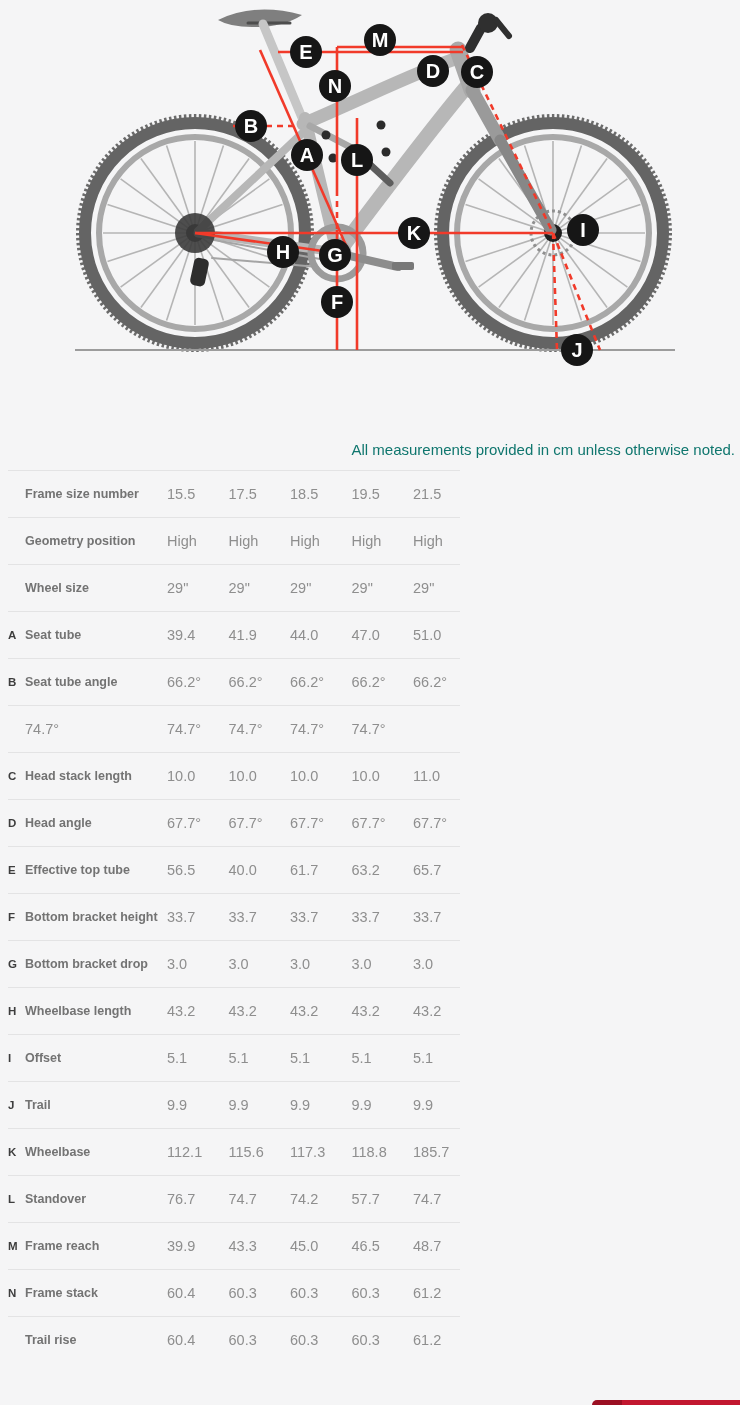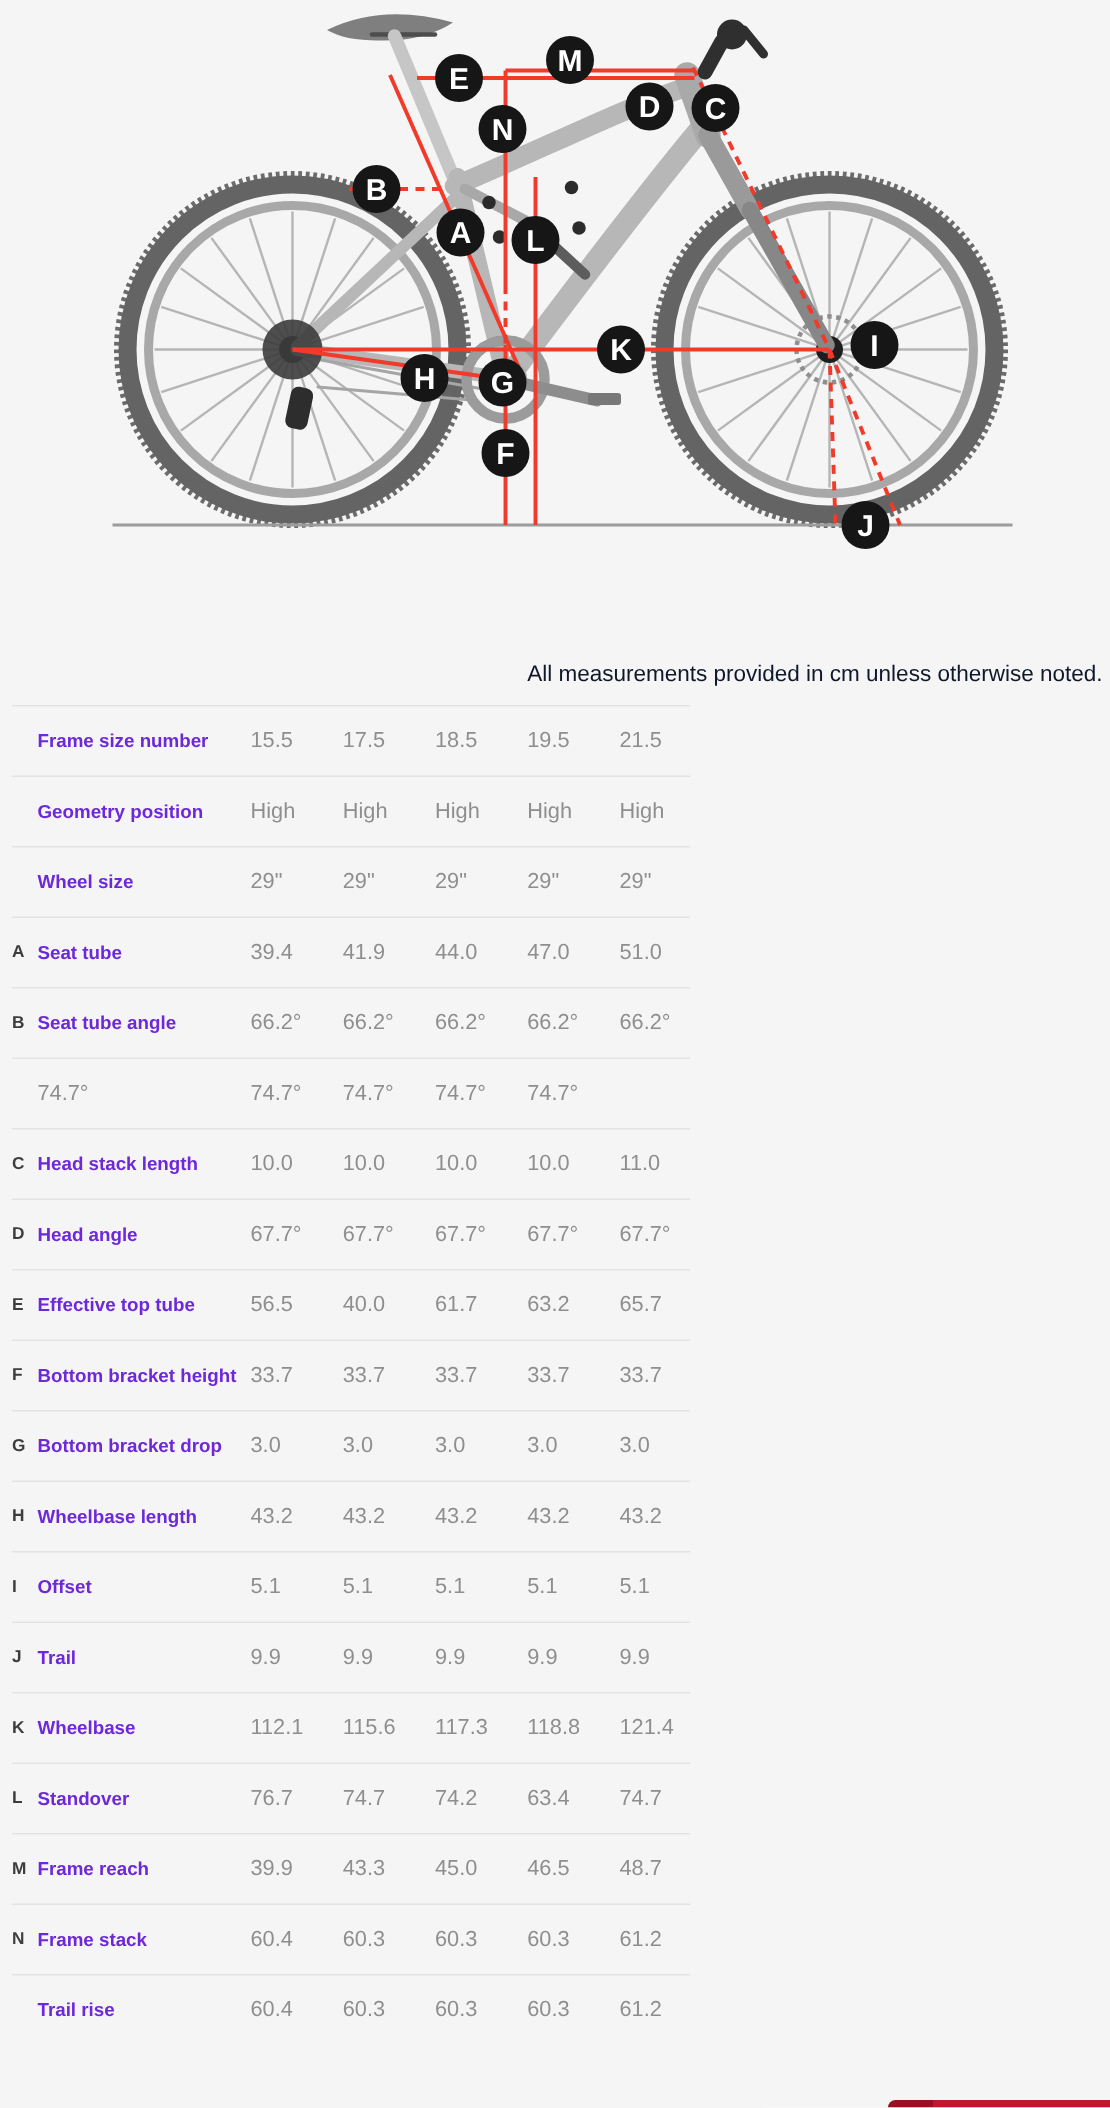--- a/index.html
+++ b/index.html
@@ -4,28 +4,28 @@
 <style>
   html,body{margin:0;padding:0;}
   body{font-family:"Liberation Sans",sans-serif;}
   .page{position:relative;width:740px;height:1405px;background:#f5f5f6;overflow:hidden;}
 
   
   .diagram{position:absolute;top:0;left:0;}
   #markers text{fill:#ffffff;font-family:"Liberation Sans",sans-serif;font-weight:bold;font-size:20px;text-anchor:middle;}
 
   
-  .note{position:absolute;top:441px;right:5px;font-size:15px;color:#0f172a;}
+  .note{position:absolute;top:441px;right:5px;font-size:15px;color:#0f766e;}
 
   
   .geo-table{position:absolute;top:470px;left:8px;width:452px;}
   .geo-row{display:grid;grid-template-columns:17px 142px 61.5px 61.5px 61.5px 61.5px 61.5px;
            align-items:center;height:46px;border-top:1px solid #e3e3e4;}
   .geo-row .letter{font-size:11.5px;font-weight:bold;color:#3d3d3d;}
-  .geo-row .label{font-size:12.5px;font-weight:bold;color:#6d28d9;padding-right:6px;line-height:1.2;}
+  .geo-row .label{font-size:12.5px;font-weight:bold;color:#737373;padding-right:6px;line-height:1.2;}
   .geo-row .val{font-size:14.5px;color:#8e8e8e;}
 
   
   .compare-bar{position:absolute;bottom:0;right:0;width:148px;height:5px;border:none;padding:0;cursor:pointer;
                background:linear-gradient(90deg,#9b0f22 0 30px,#c2172f 30px);border-radius:5px 0 0 0;}
 </style>
 </head>
 <body>
 
 <div class="page">
@@ -300,29 +300,29 @@
         <span class="val">9.9</span>
         <span class="val">9.9</span>
       </div>
       <div class="geo-row">
         <span class="letter">K</span>
         <span class="label">Wheelbase</span>
         <span class="val">112.1</span>
         <span class="val">115.6</span>
         <span class="val">117.3</span>
         <span class="val">118.8</span>
-        <span class="val">121.4</span>
+        <span class="val">185.7</span>
       </div>
       <div class="geo-row">
         <span class="letter">L</span>
         <span class="label">Standover</span>
         <span class="val">76.7</span>
         <span class="val">74.7</span>
         <span class="val">74.2</span>
-        <span class="val">63.4</span>
+        <span class="val">57.7</span>
         <span class="val">74.7</span>
       </div>
       <div class="geo-row">
         <span class="letter">M</span>
         <span class="label">Frame reach</span>
         <span class="val">39.9</span>
         <span class="val">43.3</span>
         <span class="val">45.0</span>
         <span class="val">46.5</span>
         <span class="val">48.7</span>

